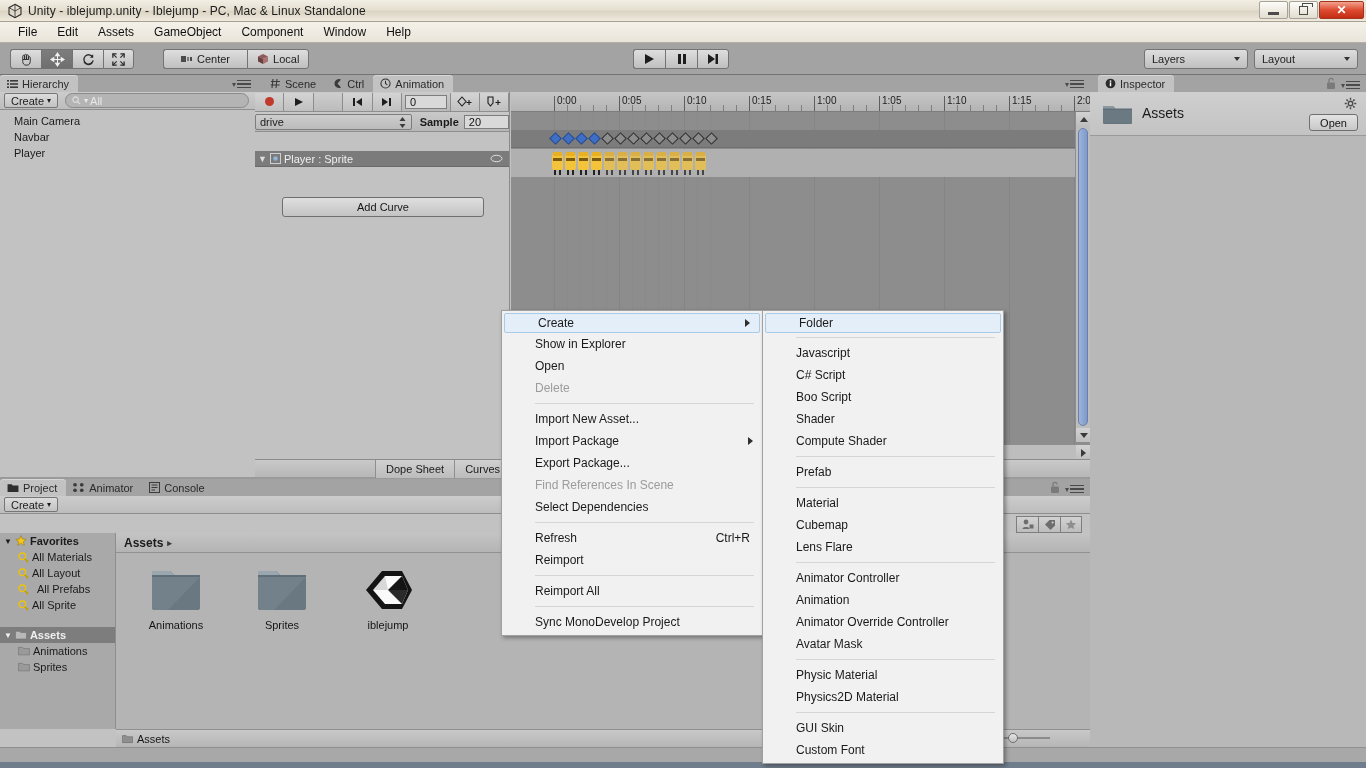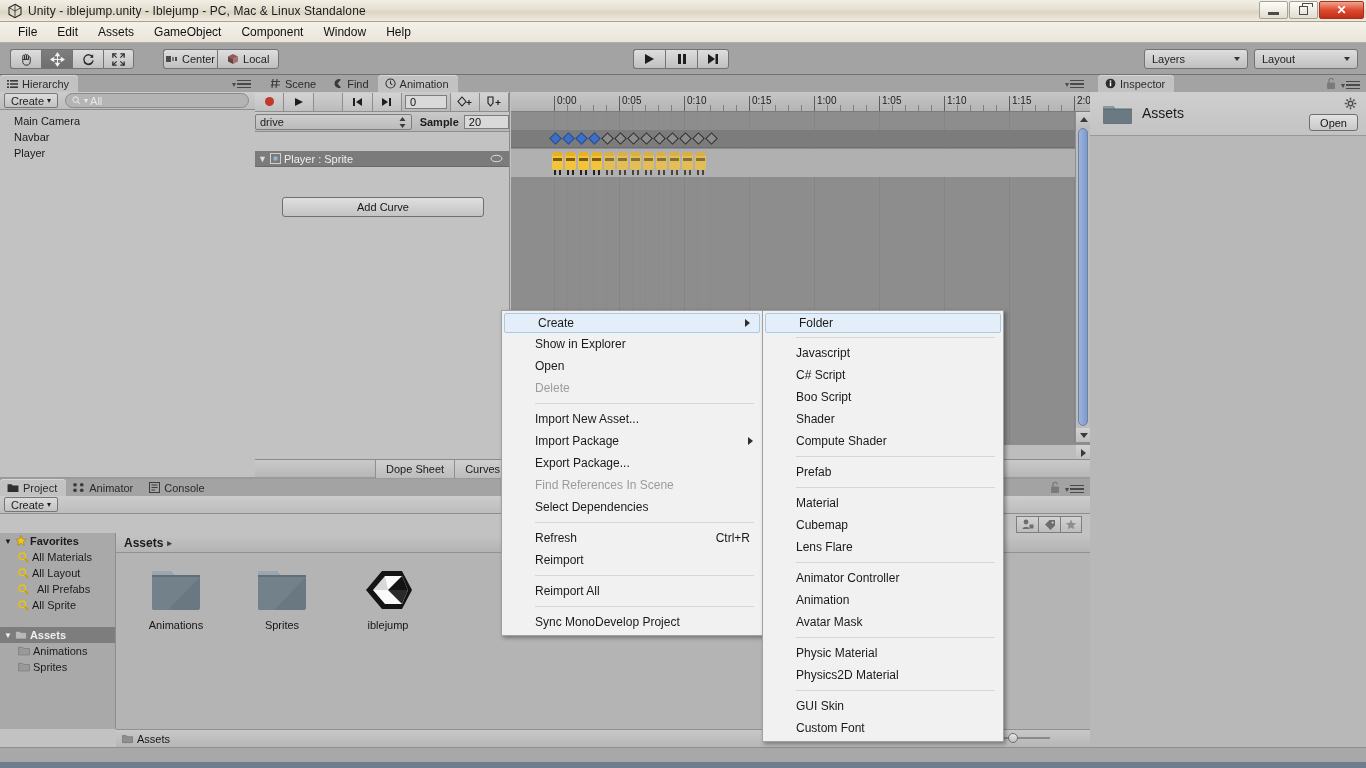--- a/index.html
+++ b/index.html
@@ -255,21 +255,21 @@
       </div>
       <div class="tbtn">
         <svg width="15" height="15" viewBox="0 0 16 16">
           <path d="M2 6V2h4 M14 6V2h-4 M2 10v4h4 M14 10v4h-4" fill="none" stroke="#2b2b2b" stroke-width="1.4"></path>
           <path d="M2 2 L6 6 M14 2 L10 6 M2 14 L6 10 M14 14 L10 10" stroke="#2b2b2b" stroke-width="1.2"></path>
         </svg>
       </div>
     </div>
 
     <div class="btn-group pivot-group">
-      <div class="tbtn" style="padding:0 2px">
+      <div class="tbtn" style="padding:0 17px">
         <svg width="12" height="10" viewBox="0 0 12 10" style="margin-right:4px">
           <rect x="0" y="2" width="5" height="6" fill="#4a4a4a"></rect>
             <rect x="6" y="3" width="2" height="4" fill="#7a7a7a"></rect>
             <rect x="9" y="3" width="2" height="4" fill="#4a4a4a"></rect>
         </svg>
         <span>Center</span>
       </div>
       <div class="tbtn" style="padding:0 9px">
         <svg width="12" height="12" viewBox="0 0 12 12" style="margin-right:4px">
           <path d="M6 1 L11 3.5 L6 6 L1 3.5 Z" fill="#8e5a5a"></path>
@@ -371,21 +371,21 @@
       <div class="tab">
         <svg width="11" height="11" viewBox="0 0 11 11">
           <path d="M3 1 L2 10 M7 1 L6 10 M1 3.5 H10 M0.7 7 H9.7" stroke="#3b3b3b" stroke-width="1.1" fill="none"></path>
         </svg>
         <span>Scene</span>
       </div>
       <div class="tab">
         <svg width="11" height="11" viewBox="0 0 11 11">
           <path d="M9 1.5 A4.5 4.5 0 1 0 9 9.5 L5.5 5.5 Z" fill="#3b3b3b"></path>
         </svg>
-        <span>Find</span>
+        <span>Ctrl</span>
       </div>
       <div class="tab sel">
         <svg width="11" height="11" viewBox="0 0 12 12">
           <circle cx="6" cy="6" r="5" fill="none" stroke="#2f2f2f" stroke-width="1.1"></circle>
           <path d="M6 3 V6 L8 7.5" stroke="#2f2f2f" stroke-width="1.1" fill="none"></path>
         </svg>
         <span>Animation</span>
       </div>
     </div>
     <div style="position:absolute;right:6px;top:2px;display:flex;align-items:center;gap:1px;">
@@ -1010,20 +1010,23 @@
       <span>Lens Flare</span>
     </div>
     <div class="ctxsep"></div>
     <div class="ctxitem">
       <span>Animator Controller</span>
     </div>
     <div class="ctxitem">
       <span>Animation</span>
     </div>
     <div class="ctxitem">
+      <span>Animator Override Controller</span>
+    </div>
+    <div class="ctxitem">
       <span>Avatar Mask</span>
     </div>
     <div class="ctxsep"></div>
     <div class="ctxitem">
       <span>Physic Material</span>
     </div>
     <div class="ctxitem">
       <span>Physics2D Material</span>
     </div>
     <div class="ctxsep"></div>

